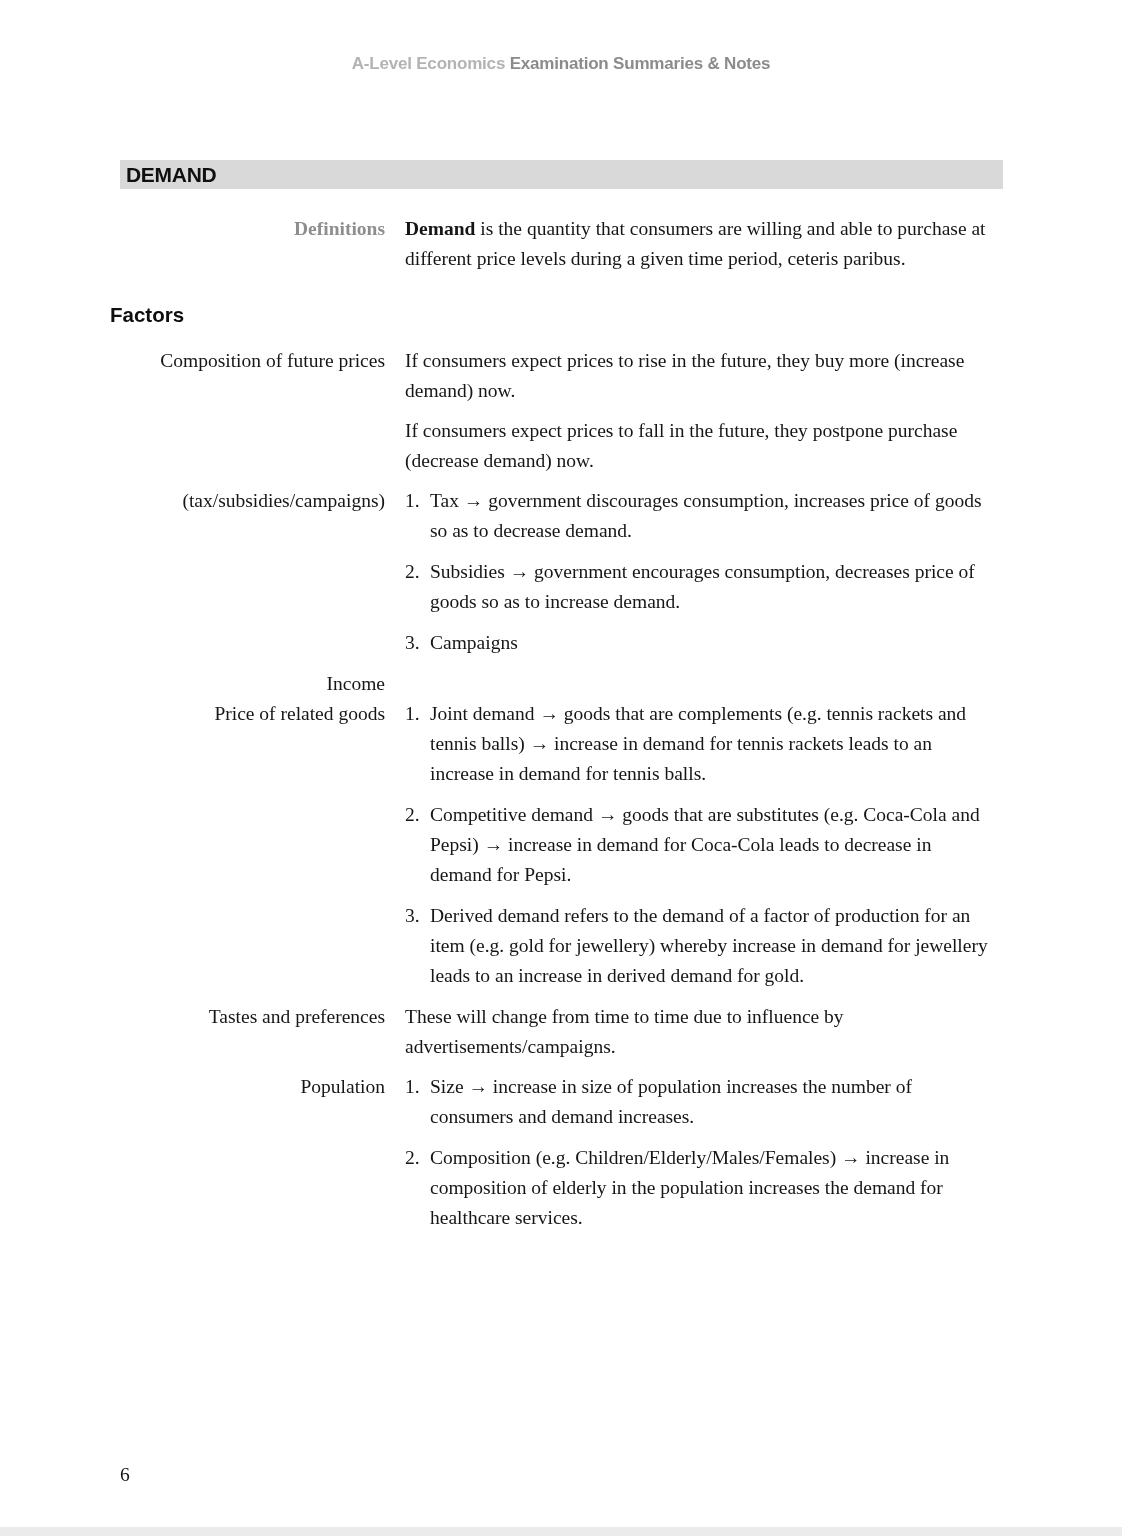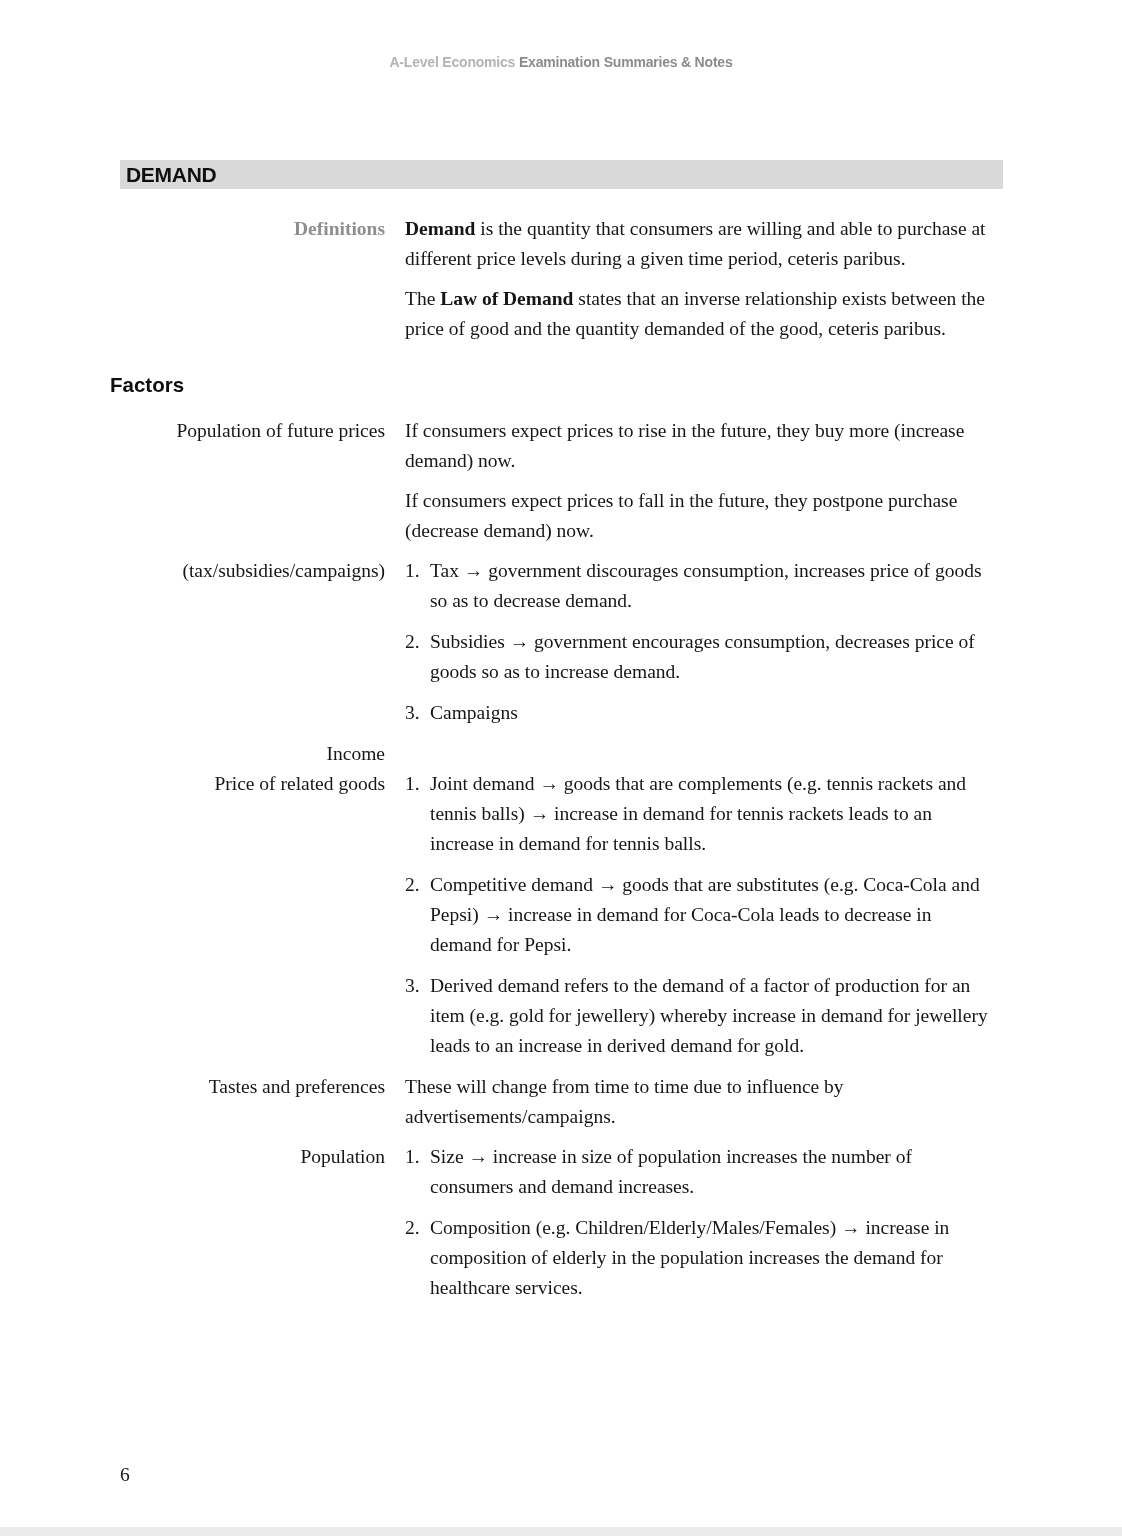--- a/index.html
+++ b/index.html
@@ -15,21 +15,21 @@
 
   
   .running-head {
     position: absolute;
     top: 54px;
     left: 0;
     width: 100%;
     text-align: center;
     font-family: "Liberation Sans", "DejaVu Sans", sans-serif;
     font-weight: bold;
-    font-size: 14px;
+    font-size: 17px;
     letter-spacing: -0.2px;
   }
   .running-head .series { color: #b3b3b3; }
   .running-head .title  { color: #8b8b8b; }
 
   
   .section-bar {
     position: absolute;
     top: 160px;
     left: 120px;
@@ -119,29 +119,28 @@
   <div class="section-bar">
     <span class="section-title">DEMAND</span>
   </div>
 
   <div class="content">
 
     <div class="row">
       <div class="label label-gray">Definitions</div>
       <div class="body">
         <p class="para"><strong>Demand</strong><span> is the quantity that consumers are willing and able to purchase at different price levels during a given time period, ceteris paribus.</span></p>
-        <p class="para"><span>The </span><strong>Law of Demand</strong><span> states that an inverse relationship exists between the price of good and the quantity demanded of the good, ceteris paribus.</span></p>
       </div>
     </div>
 
     <div class="factors-heading">Factors</div>
 
     <div class="row">
       <div class="label">
-        <div>Population of future prices</div>
+        <div>Composition of future prices</div>
       </div>
       <div class="body">
         <p class="para">If consumers expect prices to rise in the future, they buy more (increase demand) now.</p>
         <p class="para">If consumers expect prices to fall in the future, they postpone purchase (decrease demand) now.</p>
       </div>
     </div>
 
     <div class="row">
       <div class="label">
         <div>(tax/subsidies/campaigns)</div>

